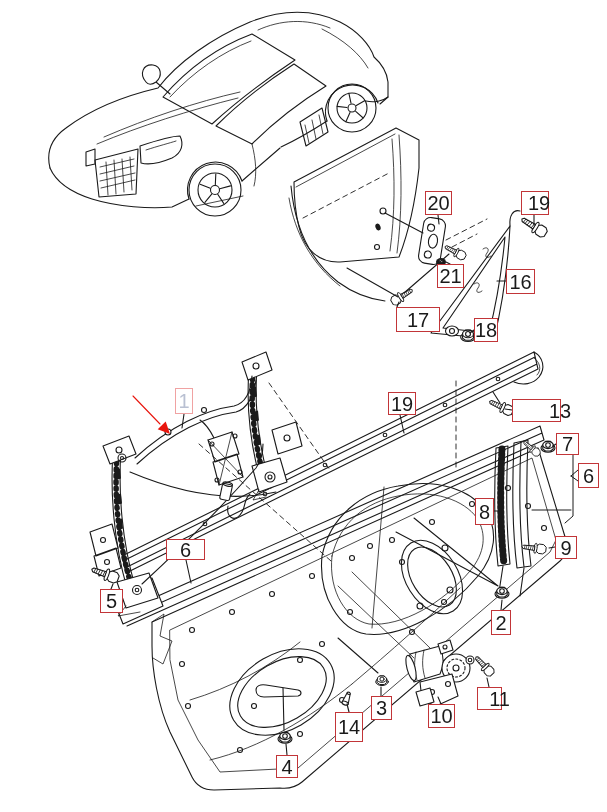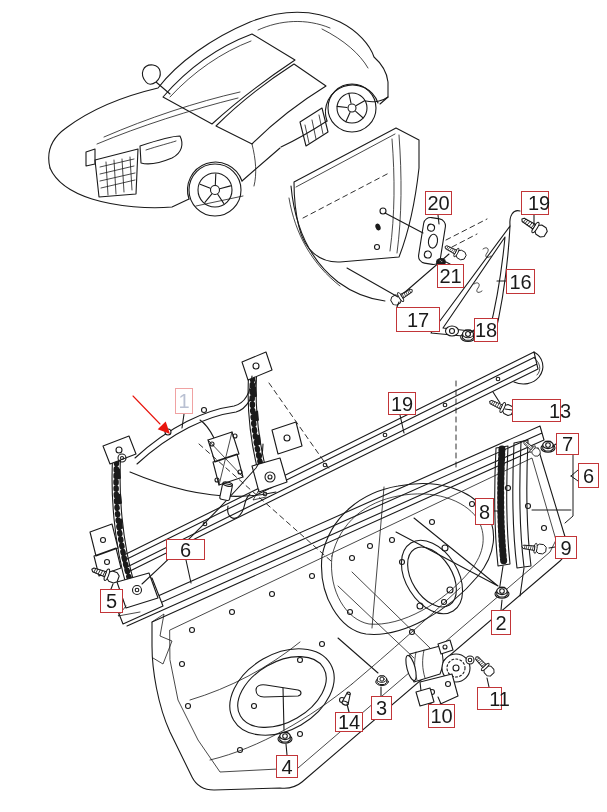--- a/index.html
+++ b/index.html
@@ -328,21 +328,21 @@
   <div class="callout" style="left:276px;top:755px;width:22px;height:23px;">4</div>
   <div class="callout" style="left:100px;top:589px;width:23px;height:24px;">5</div>
   <div class="callout" style="left:578px;top:463px;width:21px;height:25px;">6</div>
   <div class="callout" style="left:556px;top:433px;width:23px;height:22px;">7</div>
   <div class="callout" style="left:475px;top:498px;width:19px;height:27px;">8</div>
   <div class="callout" style="left:555px;top:536px;width:22px;height:23px;">9</div>
   <div class="callout" style="left:428px;top:704px;width:27px;height:24px;">10</div>
   <div class="callout" style="left:477px;top:687px;width:25px;height:23px;padding-left:20px;">11</div>
   <div class="callout" style="left:388px;top:392px;width:28px;height:23px;">19</div>
   <div class="callout" style="left:512px;top:399px;width:28px;height:23px;padding-left:47px;">13</div>
-  <div class="callout" style="left:335px;top:712px;width:28px;height:20px;">14</div>
+  <div class="callout" style="left:335px;top:712px;width:28px;height:30px;">14</div>
   <div class="callout" style="left:166px;top:539px;width:39px;height:21px;">6</div>
   <div class="callout" style="left:506px;top:269px;width:29px;height:25px;">16</div>
   <div class="callout" style="left:396px;top:307px;width:44px;height:25px;">17</div>
   <div class="callout" style="left:474px;top:318px;width:24px;height:24px;">18</div>
   <div class="callout" style="left:521px;top:191px;width:28px;height:24px;padding-left:8px;">19</div>
   <div class="callout" style="left:425px;top:191px;width:27px;height:24px;">20</div>
   <div class="callout" style="left:437px;top:264px;width:27px;height:24px;">21</div>
 </div>
 
 </body></html>

